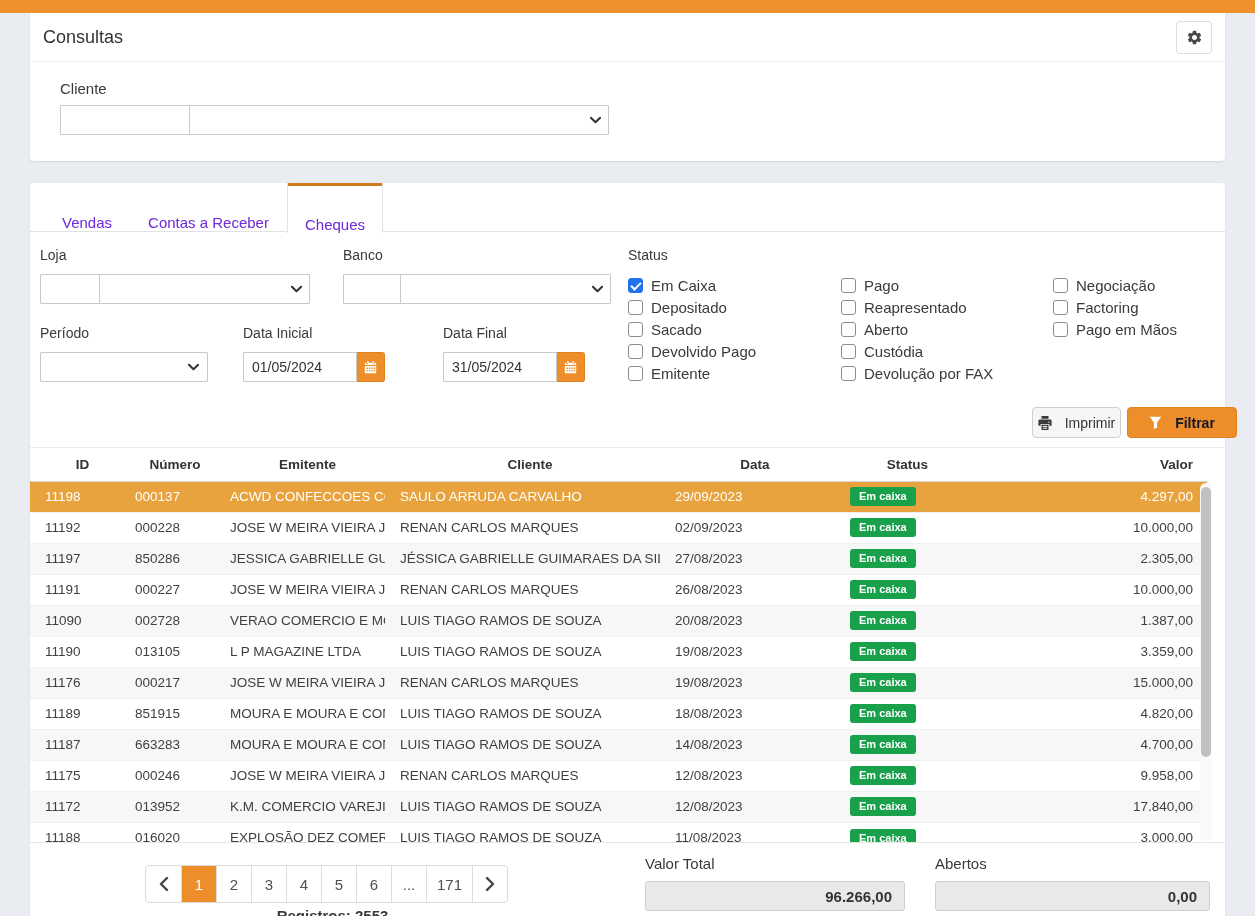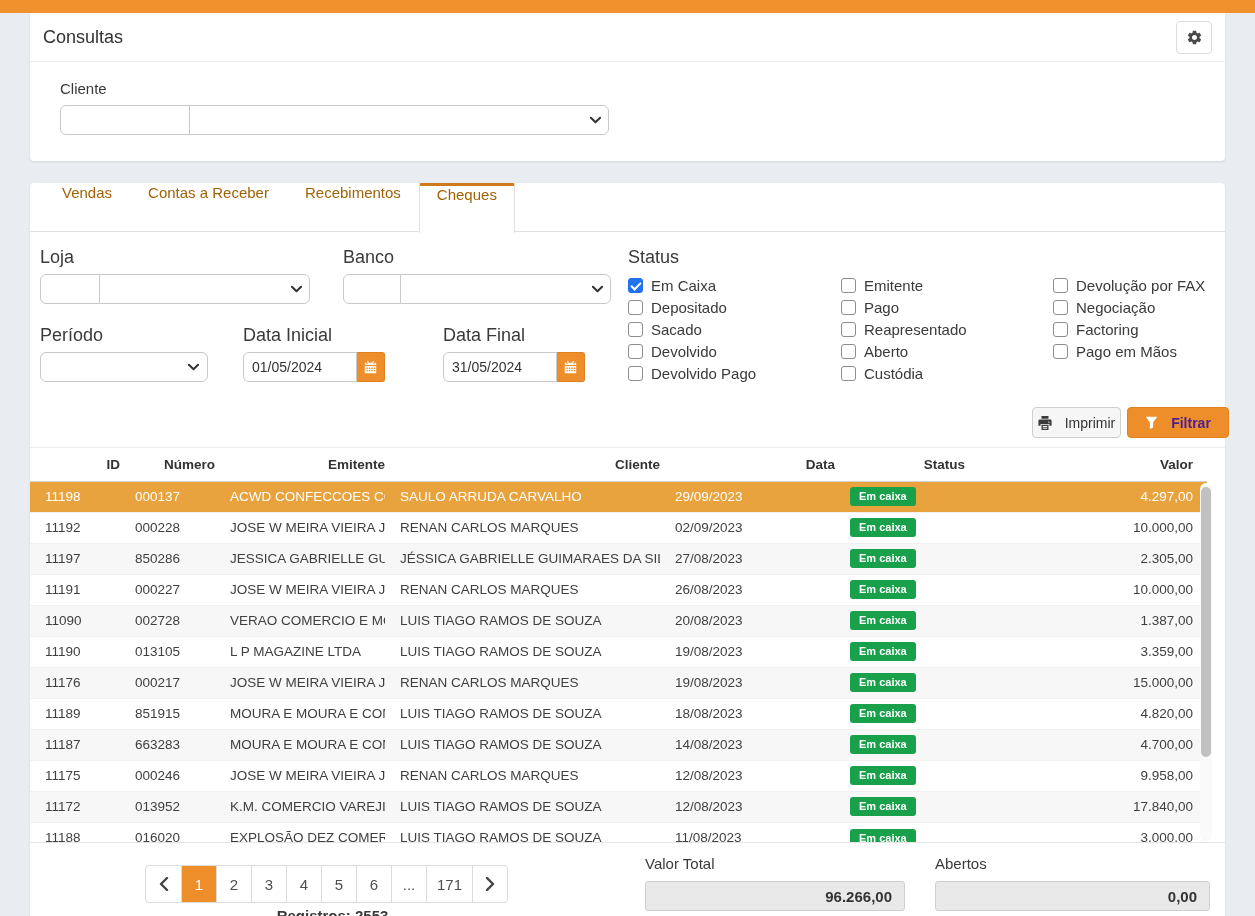--- a/index.html
+++ b/index.html
@@ -19,38 +19,38 @@
   
   .card-consultas { top:13px; height:148px; border-top-left-radius:0; border-top-right-radius:0; }
   .cc-header { position:relative; height:49px; border-bottom:1px solid #efefef; }
   .cc-title { position:absolute; left:13px; top:14px; font-size:18px; font-weight:400; color:#333; }
   .gear-btn { position:absolute; right:13px; top:8px; width:36px; height:33px; background:#fff;
     border:1px solid #ddd; border-radius:4px; display:flex; align-items:center; justify-content:center; cursor:pointer; }
   .cc-body { position:relative; height:98px; }
   .field-label { font-size:15px; color:#3a3a3a; }
   .cc-cliente-label { position:absolute; left:30px; top:18px; }
   .cc-inputs { position:absolute; left:30px; top:43px; display:flex; }
-  .inp { border:1px solid #c9c9c9; border-radius:6px; height:30px; background:#fff; font-size:14px; padding:0 8px; color:#333; }
+  .inp { border:1px solid #c9c9c9; border-radius:1px; height:30px; background:#fff; font-size:14px; padding:0 8px; color:#333; }
   .cc-code { width:130px; border-top-right-radius:0; border-bottom-right-radius:0; }
   .select-wrap { position:relative; }
   select.inp { appearance:none; -webkit-appearance:none; width:100%; padding-right:26px; }
   .select-wrap .chev { position:absolute; right:9px; top:11px; pointer-events:none; }
   .cc-select { width:420px; margin-left:-1px; border-top-left-radius:0; border-bottom-left-radius:0; }
 
   
   .card-main { top:183px; height:740px; border-radius:4px; }
   
   .tabs { display:flex; height:49px; border-bottom:1px solid #e2e2e2; padding-left:14px; }
-  .tab { padding:0 17px; display:flex; align-items:flex-start; font-size:15px; color:#a16207; cursor:pointer;
+  .tab { padding:0 17px; display:flex; align-items:flex-end; font-size:15px; color:#6d28d9; cursor:pointer;
     border:1px solid transparent; border-bottom:none; position:relative; top:0; }
   .tab.active { background:#fff; border-color:#e2e2e2; border-top:3px solid #cf7a1f; border-radius:2px 2px 0 0;
     margin-bottom:-1px; height:50px; }
   
   .filters { position:relative; height:215px; }
-  .flabel { position:absolute; font-size:18px; color:#3a3a3a; }
+  .flabel { position:absolute; font-size:14px; color:#3a3a3a; }
   .abs { position:absolute; }
   .mini { width:60px; border-top-right-radius:0; border-bottom-right-radius:0; }
   .mini2 { width:58px; border-top-right-radius:0; border-bottom-right-radius:0; }
   .sel210 { width:211px; margin-left:-1px; border-top-left-radius:0; border-bottom-left-radius:0; }
   .sel168 { width:168px; }
   .date-group { display:flex; }
   .date-inp { width:114px; border-top-right-radius:0; border-bottom-right-radius:0; }
   .cal-btn { width:28px; height:30px; background:#ee8e2b; border:1px solid #e0821f; border-left:none;
     border-radius:0 3px 3px 0; display:flex; align-items:center; justify-content:center; cursor:pointer; }
   
@@ -58,28 +58,28 @@
     grid-template-columns:213px 212px 190px; grid-auto-flow:column; grid-template-rows:repeat(5,22px); }
   .status-item { display:flex; align-items:center; gap:8px; font-size:15px; color:#3a3a3a; cursor:pointer; }
   .checkbox { position:relative; width:15px; height:15px; border:1px solid #8d8d8d; border-radius:3px; background:#fff; flex:0 0 15px; }
   .checkbox.checked { background:#2272eb; border-color:#2272eb; }
   .checkbox.checked::after { content:''; position:absolute; left:4px; top:1px; width:4px; height:8px;
     border:solid #fff; border-width:0 2px 2px 0; transform:rotate(45deg); }
   
   .btn { display:inline-flex; align-items:center; justify-content:center; gap:13px; height:31px;
     font-size:14px; border-radius:4px; cursor:pointer; }
   .btn-imprimir { position:absolute; left:1002px; top:175px; width:89px; background:#f6f6f6; border:1px solid #cfcfcf; color:#333; }
-  .btn-filtrar { position:absolute; left:1097px; top:175px; width:102px; background:#ee8e2b; border:1px solid #e0821f;
-    color:#4c1d95; font-weight:bold; }
+  .btn-filtrar { position:absolute; left:1097px; top:175px; width:110px; background:#ee8e2b; border:1px solid #e0821f;
+    color:#0f172a; font-weight:bold; }
   
   .table-area { position:relative; height:395px; border-top:1px solid #ededed; overflow:hidden; }
   table { border-collapse:collapse; table-layout:fixed; width:1177px; }
   col.c1{width:90px} col.c2{width:95px} col.c3{width:170px} col.c4{width:275px}
   col.c5{width:175px} col.c6{width:130px} col.c7{width:242px}
-  th { text-align:right; font-size:13.5px; color:#333; height:33px; padding:0 0 0 15px;
+  th { text-align:center; font-size:13.5px; color:#333; height:33px; padding:0 0 0 15px;
     border-bottom:1px solid #d4d4d4; white-space:nowrap; }
   th.num, td.num { text-align:right; padding-right:14px; }
   td { height:31px; font-size:13.5px; color:#3f3f3f; padding:0 0 0 15px; white-space:nowrap;
     overflow:hidden; border-top:1px solid #f0f0f0; background:#fff; }
   tr.odd td { background:#f7f7f8; }
   tr.row-selected td { background:#e9a33e; color:#fff; border-top-color:#e9a33e; }
   tbody tr { cursor:pointer; }
   .badge { display:inline-block; background:#18a04a; color:#fff; font-size:11px; font-weight:bold;
     padding:3px 9px; border-radius:3px; line-height:1.1; }
   .scroll-track { position:absolute; left:1170px; top:35px; width:12px; height:358px; background:#fafafa; border-radius:6px; }
@@ -134,23 +134,20 @@
 </div>
 
 <div class="card card-main">
   <div class="tabs" id="tabs">
       <div class="tab">
         <span>Vendas</span>
       </div>
       <div class="tab">
         <span>Contas a Receber</span>
       </div>
-      <div class="tab">
-        <span>Recebimentos</span>
-      </div>
       <div class="tab active">
         <span>Cheques</span>
       </div>
     </div>
 
   <div class="filters">
 
     <div class="flabel" style="left:10px; top:15px">Loja</div>
     <div class="abs" style="left:10px; top:42px; display:flex">
       <input class="inp mini" value="" style="">
@@ -183,24 +180,20 @@
           <span class="checkbox checked"></span>
           <span>Em Caixa</span>
         </label>
         <label class="status-item">
           <span class="checkbox"></span>
           <span>Depositado</span>
         </label>
         <label class="status-item">
           <span class="checkbox"></span>
           <span>Sacado</span>
-        </label>
-        <label class="status-item">
-          <span class="checkbox"></span>
-          <span>Devolvido</span>
         </label>
         <label class="status-item">
           <span class="checkbox"></span>
           <span>Devolvido Pago</span>
         </label>
         <label class="status-item">
           <span class="checkbox"></span>
           <span>Emitente</span>
         </label>
         <label class="status-item">

